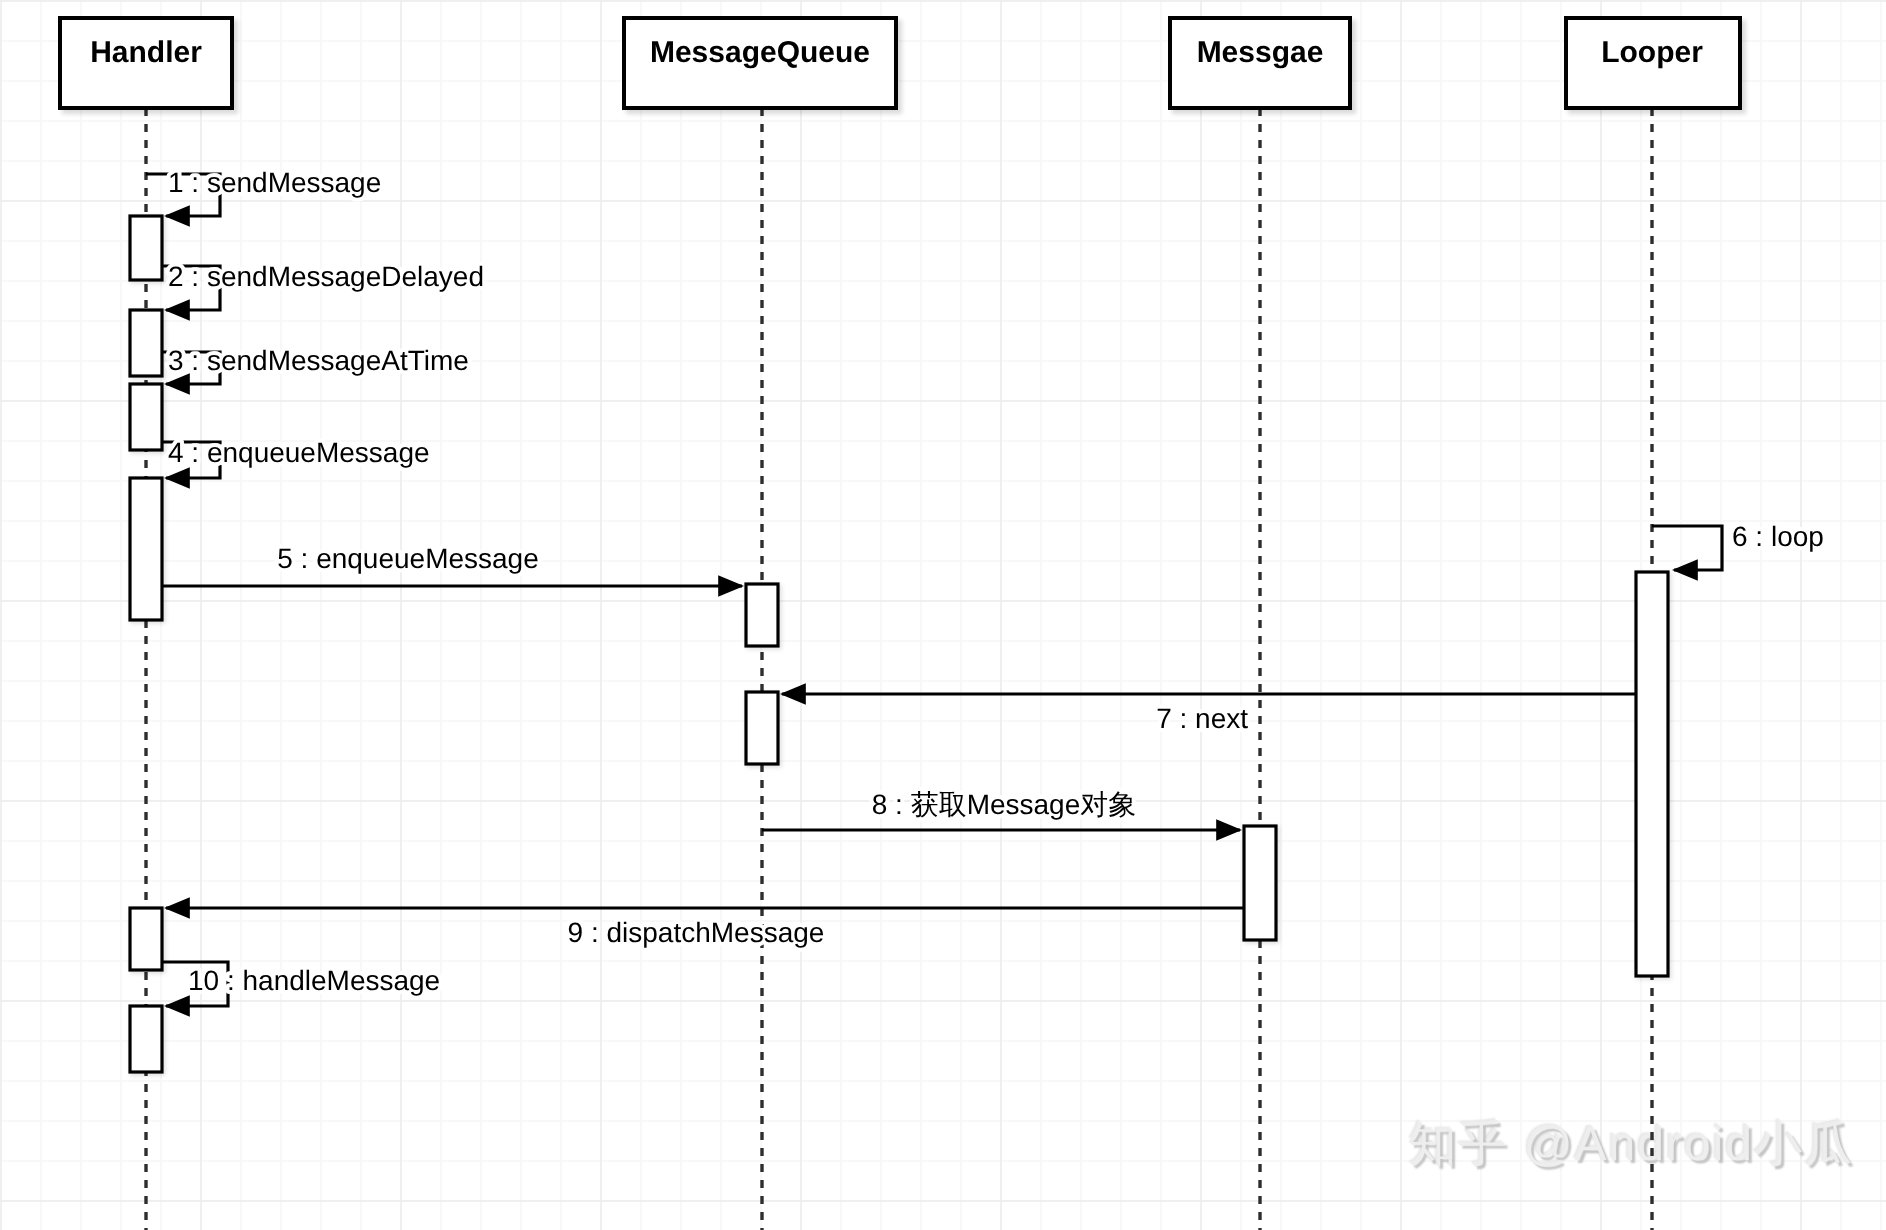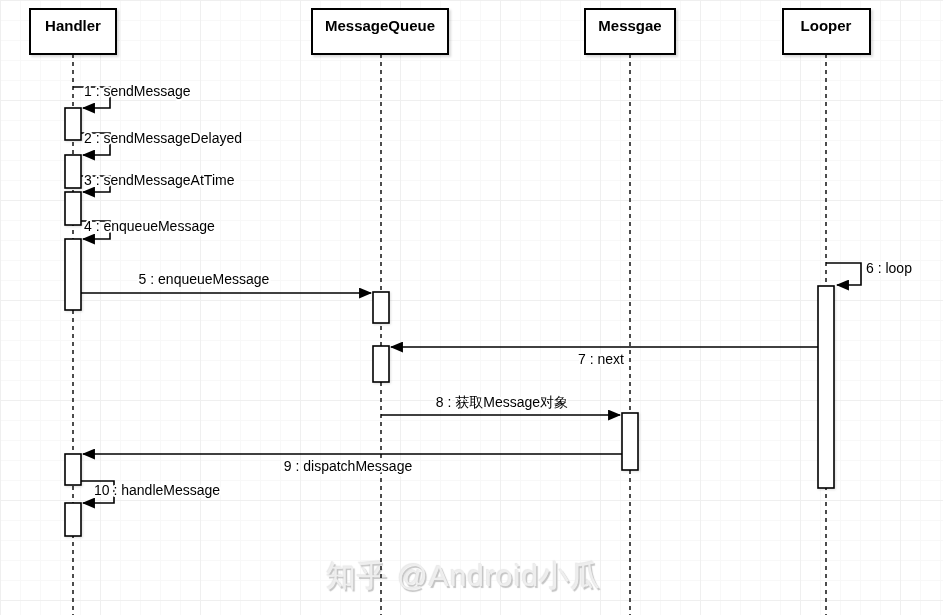--- a/index.html
+++ b/index.html
@@ -17,22 +17,22 @@
       linear-gradient(to right, #f8f8f8 1px, transparent 1px),
       linear-gradient(to bottom, #f8f8f8 1px, transparent 1px);
     background-size: 100px 100px, 100px 100px, 20px 20px, 20px 20px;
   }
 
   .watermark {
     position: absolute;
     top: 556px;
     left: 0;
     right: 16px;
-    text-align: center;
-    font-size: 30px;
+    text-align: right;
+    font-size: 24px;
     letter-spacing: 1px;
     color: #eeeeee;
     text-shadow: 1.5px 1.5px 1px #c3c3c3, -1px -1px 1px #e8e8e8;
     user-select: none;
     white-space: nowrap;
   }
 
   svg.diagram { position: absolute; top: 0; left: 0; }
 
   .actor-box {

